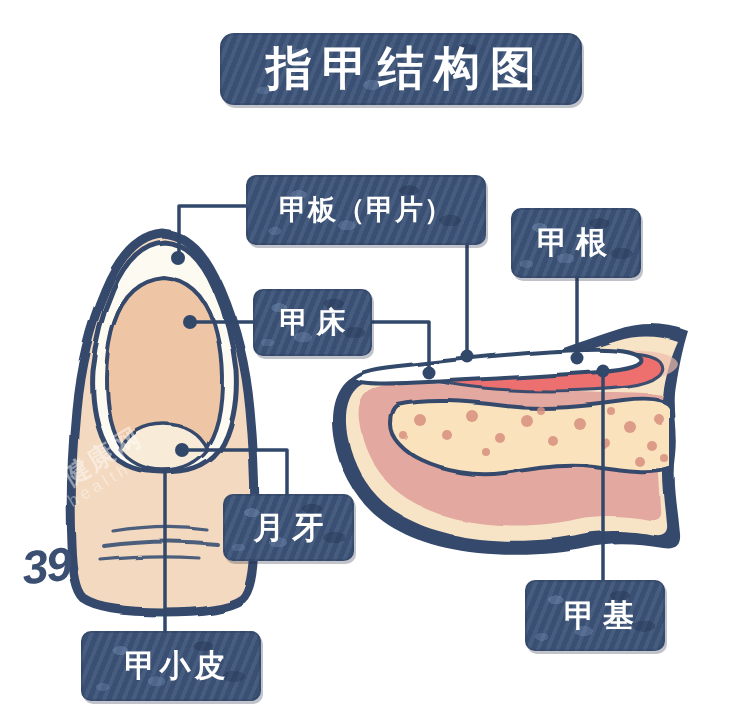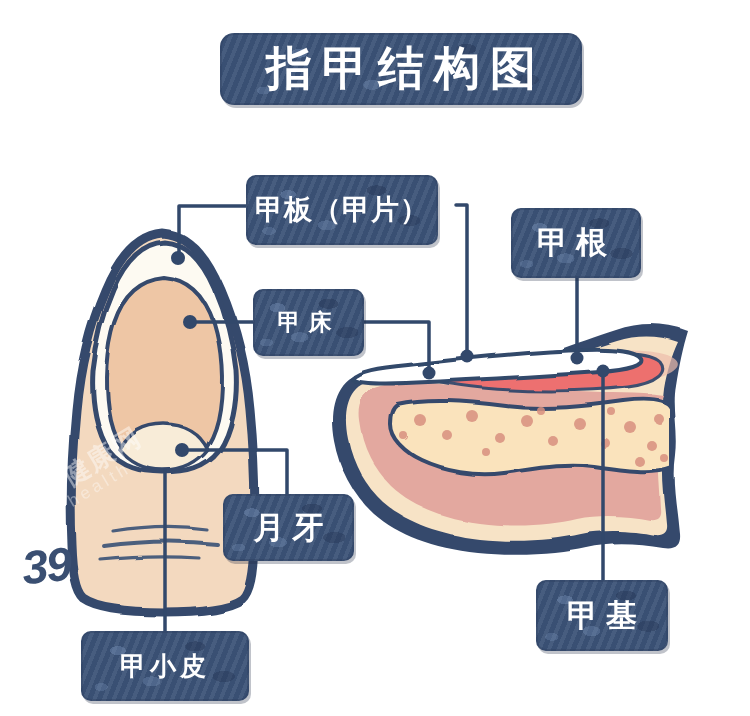--- a/index.html
+++ b/index.html
@@ -20,26 +20,26 @@
       radial-gradient(20px 10px at 85% 65%, rgba(36,52,84,.40) 0 55%, transparent 56%),
       radial-gradient(12px 7px at 12% 80%, rgba(133,160,200,.25) 0 55%, transparent 56%),
       repeating-linear-gradient(112deg, rgba(255,255,255,.05) 0 4px, rgba(20,35,65,.09) 4px 9px);
     border-radius:10px;
     box-shadow:0 0 0 2px rgba(42,60,92,.35) inset, 2px 3px 0 rgba(27,40,66,.28);
   }
   .title-box{
     left:210px;top:33px;width:352px;height:72px;
     font-size:46px;letter-spacing:10px;padding-left:10px;border-radius:14px;margin-left:10px;
   }
-  .lbl-nail-plate{left:246px;top:175px;width:192px;height:70px;font-size:28px;letter-spacing:1px;}
+  .lbl-nail-plate{left:246px;top:175px;width:240px;height:70px;font-size:28px;letter-spacing:1px;}
   .lbl-nail-root {left:511px;top:208px;width:130px;height:70px;font-size:31px;letter-spacing:8px;}
-  .lbl-nail-bed  {left:253px;top:289px;width:111px;height:67px;font-size:23px;letter-spacing:8px;}
+  .lbl-nail-bed  {left:253px;top:289px;width:111px;height:67px;font-size:29px;letter-spacing:8px;padding-left:8px;}
   .lbl-lunula    {left:223px;top:494px;width:123px;height:67px;font-size:31px;letter-spacing:8px;padding-left:8px;}
-  .lbl-cuticle   {left:81px;top:631px;width:168px;height:70px;font-size:26px;letter-spacing:4px;padding-left:0;}
-  .lbl-matrix    {left:536px;top:580px;width:124px;height:71px;font-size:31px;letter-spacing:8px;padding-left:8px;}
+  .lbl-cuticle   {left:81px;top:631px;width:168px;height:70px;font-size:31px;letter-spacing:4px;padding-left:12px;}
+  .lbl-matrix    {left:525px;top:580px;width:124px;height:71px;font-size:31px;letter-spacing:8px;padding-left:16px;}
   
   .wm-logo{
     position:absolute;left:22px;top:538px;z-index:2;
     font-size:47px;font-weight:800;font-style:italic;color:#3a4f72;
     transform:rotate(-6deg);letter-spacing:-2px;
   }
   .wm-diagonal{
     position:absolute;left:52px;top:478px;width:230px;z-index:2;
     transform:rotate(-31deg);transform-origin:left bottom;
     color:rgba(255,255,255,.45);text-align:left;line-height:1.05;

